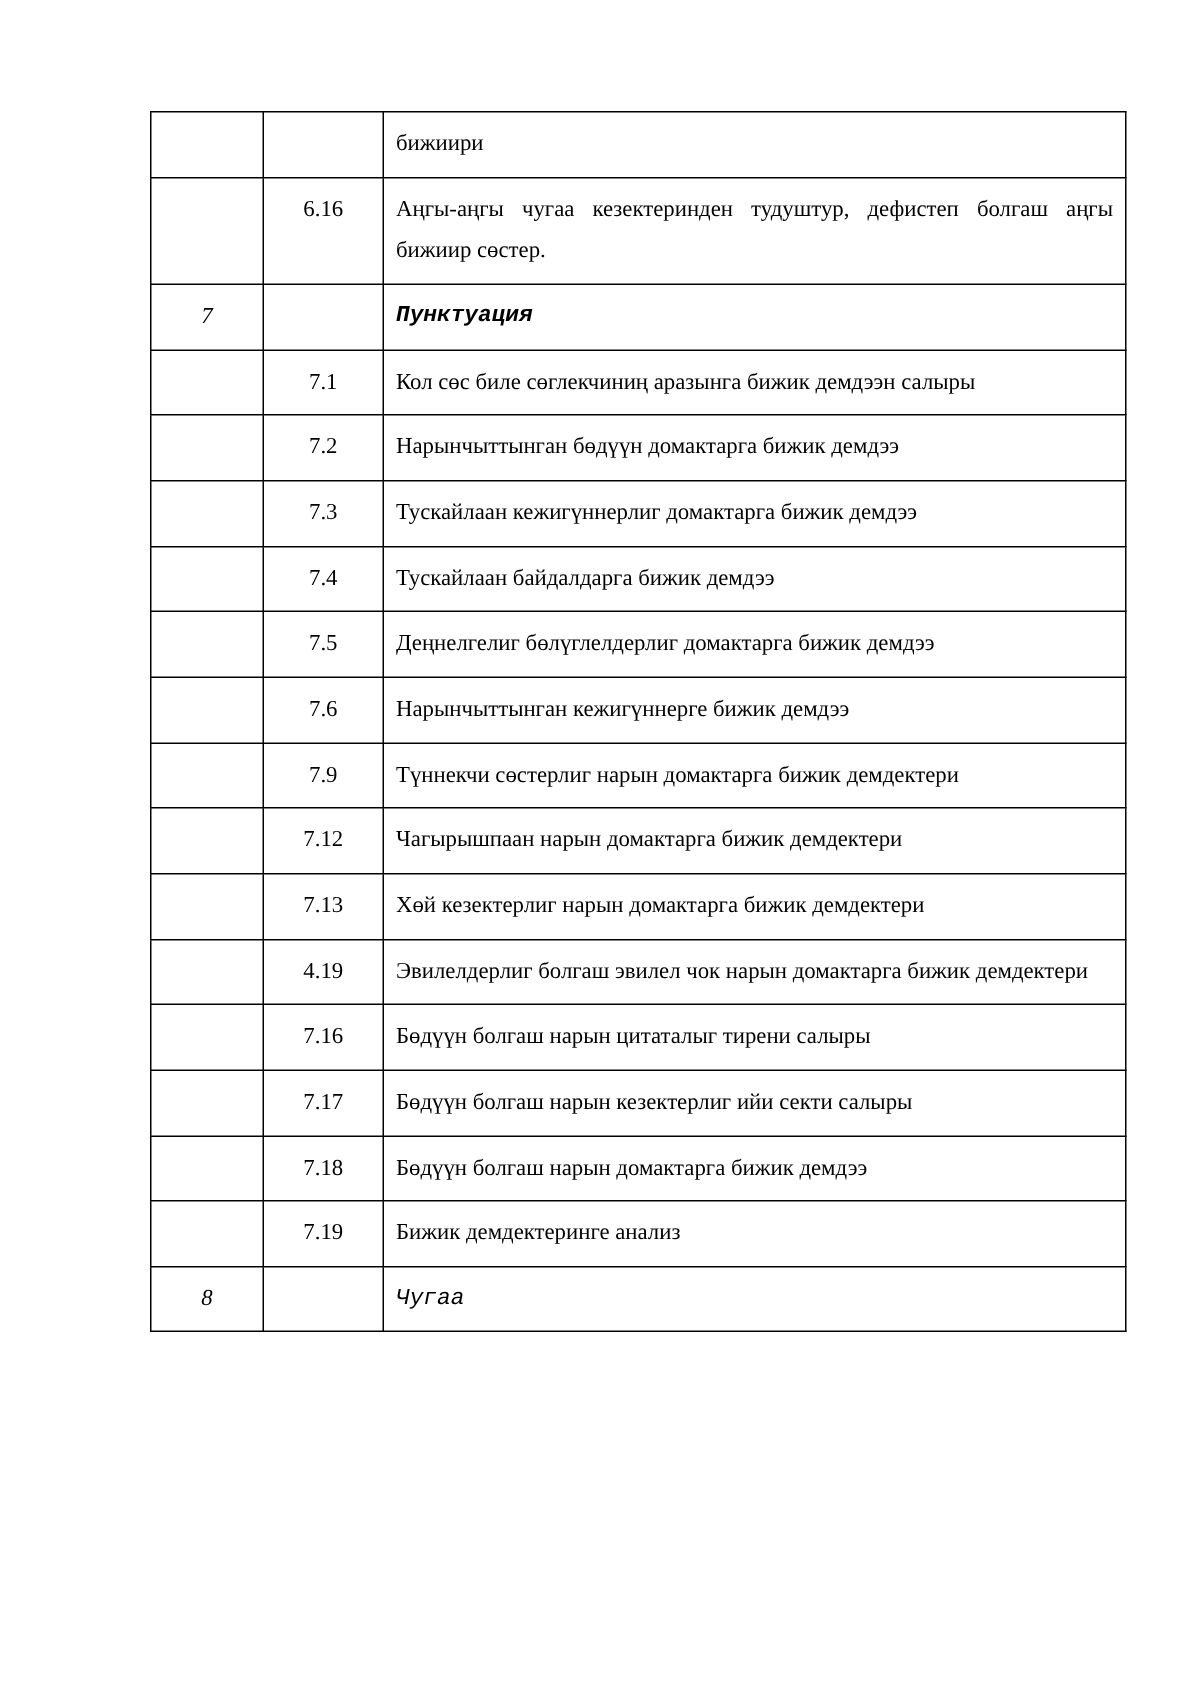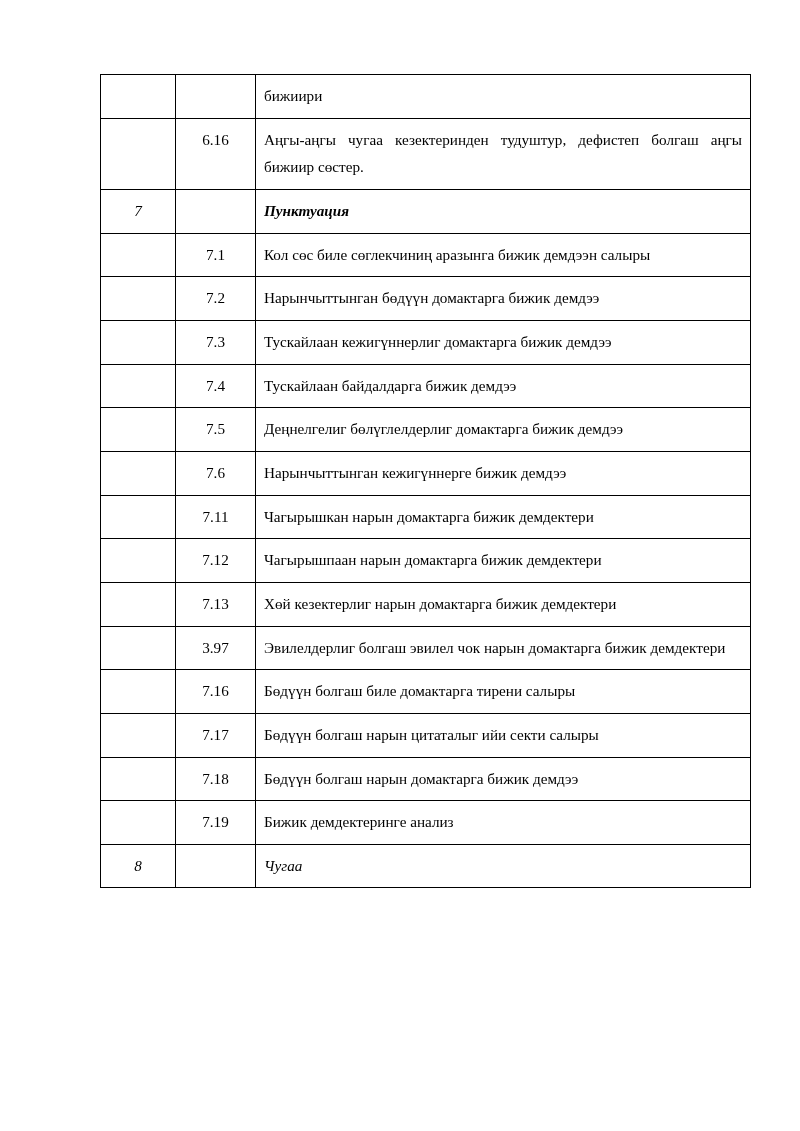--- a/index.html
+++ b/index.html
@@ -65,20 +65,21 @@
     padding-right: 7px;
   }
   .cell-title.nojustify {
     text-align: left;
   }
 
   
   tr.section-row .cell-title {
     font-weight: bold;
     font-style: italic;
+    font-family: Liberation Mono, monospace;
   }
   tr.section-row.italic-only .cell-title {
     font-weight: normal;
     font-style: italic;
   }
 </style>
 </head>
 <body>
 
 <div class="page">
@@ -129,47 +130,47 @@
           <td class="cell-num">7.5</td>
           <td class="cell-title nojustify">Деңнелгелиг бөлүглелдерлиг домактарга бижик демдээ</td>
         </tr>
         <tr>
           <td class="cell-sec"></td>
           <td class="cell-num">7.6</td>
           <td class="cell-title nojustify">Нарынчыттынган кежигүннерге бижик демдээ</td>
         </tr>
         <tr>
           <td class="cell-sec"></td>
-          <td class="cell-num">7.11</td>
-          <td class="cell-title nojustify">Чагырышкан нарын домактарга бижик демдектери</td>
+          <td class="cell-num">7.9</td>
+          <td class="cell-title nojustify">Түннекчи сөстерлиг нарын домактарга бижик демдектери</td>
         </tr>
         <tr>
           <td class="cell-sec"></td>
           <td class="cell-num">7.12</td>
           <td class="cell-title nojustify">Чагырышпаан нарын домактарга бижик демдектери</td>
         </tr>
         <tr>
           <td class="cell-sec"></td>
           <td class="cell-num">7.13</td>
           <td class="cell-title nojustify">Хөй кезектерлиг нарын домактарга бижик демдектери</td>
         </tr>
         <tr>
           <td class="cell-sec"></td>
-          <td class="cell-num">3.97</td>
+          <td class="cell-num">4.19</td>
           <td class="cell-title">Эвилелдерлиг болгаш эвилел чок нарын домактарга бижик демдектери</td>
         </tr>
         <tr>
           <td class="cell-sec"></td>
           <td class="cell-num">7.16</td>
-          <td class="cell-title nojustify">Бөдүүн болгаш биле домактарга тирени салыры</td>
+          <td class="cell-title nojustify">Бөдүүн болгаш нарын цитаталыг тирени салыры</td>
         </tr>
         <tr>
           <td class="cell-sec"></td>
           <td class="cell-num">7.17</td>
-          <td class="cell-title nojustify">Бөдүүн болгаш нарын цитаталыг ийи секти салыры</td>
+          <td class="cell-title nojustify">Бөдүүн болгаш нарын кезектерлиг ийи секти салыры</td>
         </tr>
         <tr>
           <td class="cell-sec"></td>
           <td class="cell-num">7.18</td>
           <td class="cell-title nojustify">Бөдүүн болгаш нарын домактарга бижик демдээ</td>
         </tr>
         <tr>
           <td class="cell-sec"></td>
           <td class="cell-num">7.19</td>
           <td class="cell-title nojustify">Бижик демдектеринге анализ</td>

